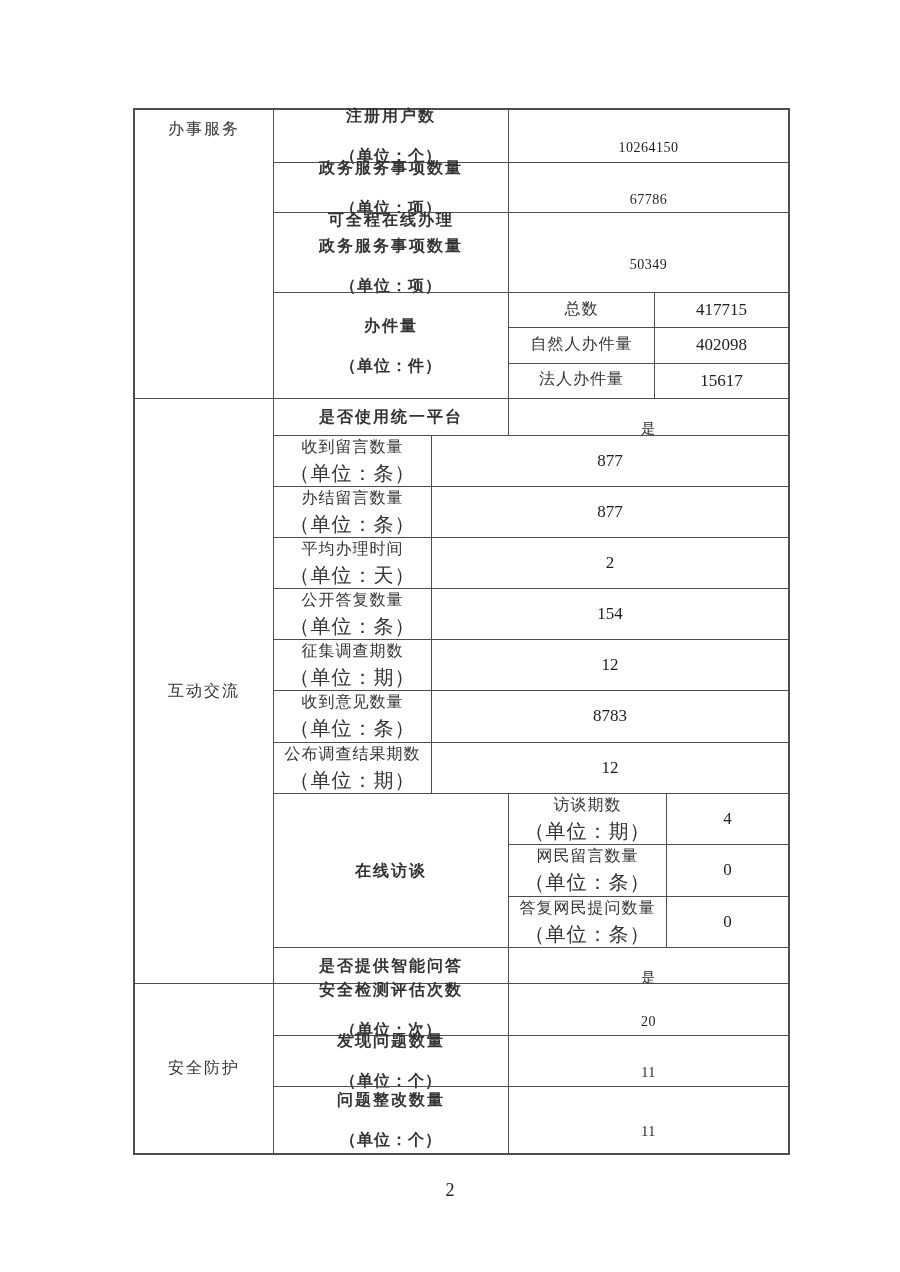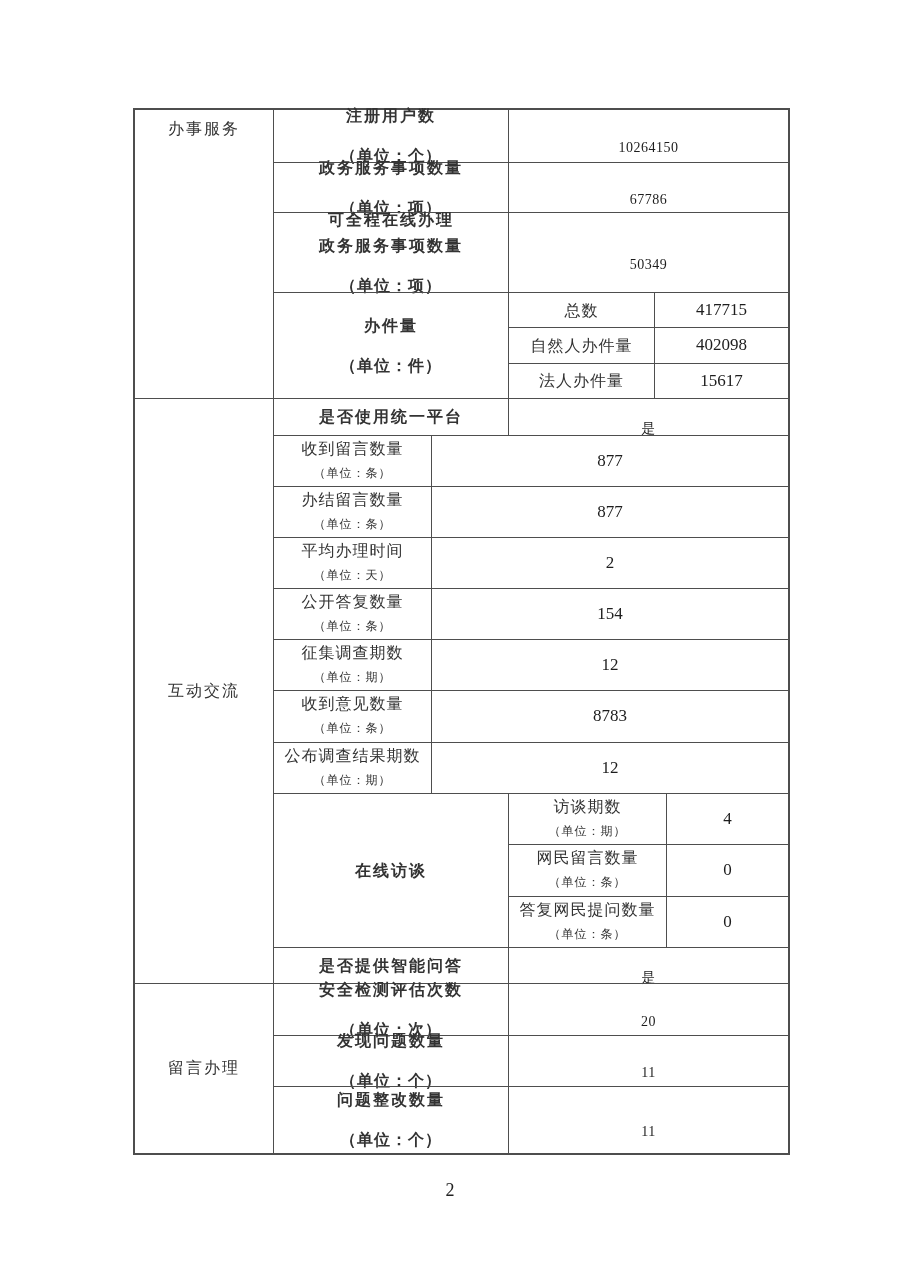--- a/index.html
+++ b/index.html
@@ -28,22 +28,22 @@
   .metric .unit { font-size:16px; line-height:26px; letter-spacing:1px; color:#333;margin-top:14px; }
 
   .value { flex:1; display:flex; align-items:center; justify-content:center;
     font-size:14px; color:#1d1d1d; letter-spacing:0.5px;margin-top:24px; }
 
   .groupbody { flex:1; display:flex; flex-direction:column; }
   .subrow { flex:1; display:flex; }
   .subrow + .subrow { border-top:1px solid #4e4e4e; }
   .sublabel { border-right:1px solid #4e4e4e; display:flex; flex-direction:column;
     justify-content:center; align-items:center; text-align:center; }
-  .sublabel .line { font-size:16px; line-height:25px; letter-spacing:1px; color:#333; }
-  .sublabel .unit { font-size:12px; line-height:25px; letter-spacing:1px; color:#333; }
+  .sublabel .line { font-size:16px; line-height:25px; letter-spacing:1px; color:#333;font-family:Liberation Mono, monospace; }
+  .sublabel .unit { font-size:20px; line-height:25px; letter-spacing:1px; color:#333; }
   .w146 { flex:0 0 146px; width:146px; }
   .w158 { flex:0 0 158px; width:158px; }
   .subvalue { flex:1; display:flex; align-items:center; justify-content:center;
     font-size:17px; color:#1d1d1d; }
 
   .h52{height:52px} .h50{height:50px} .h80{height:80px} .h106{height:106px}
   .h36{height:36px} .h204{height:204px} .h154{height:154px} .h51{height:51px} .h53{height:67px}
 
   .page-number { position:absolute; left:0; right:0; top:1180px; text-align:center;
     font-size:18px; color:#222; }
@@ -220,21 +220,21 @@
           <span class="line">是否提供智能问答</span>
         </div>
         <div class="value">是</div>
       </div>
 
     </div>
   </div>
 
   <div class="section">
     <div class="cat cat-mid">
-      <span>留言办理</span>
+      <span>安全防护</span>
     </div>
     <div class="sec-body">
 
       <div class="row h51">
         <div class="metric">
           <span class="line">安全检测评估次数</span>
           <span class="unit">（单位：次）</span>
         </div>
         <div class="value">20</div>
       </div>

